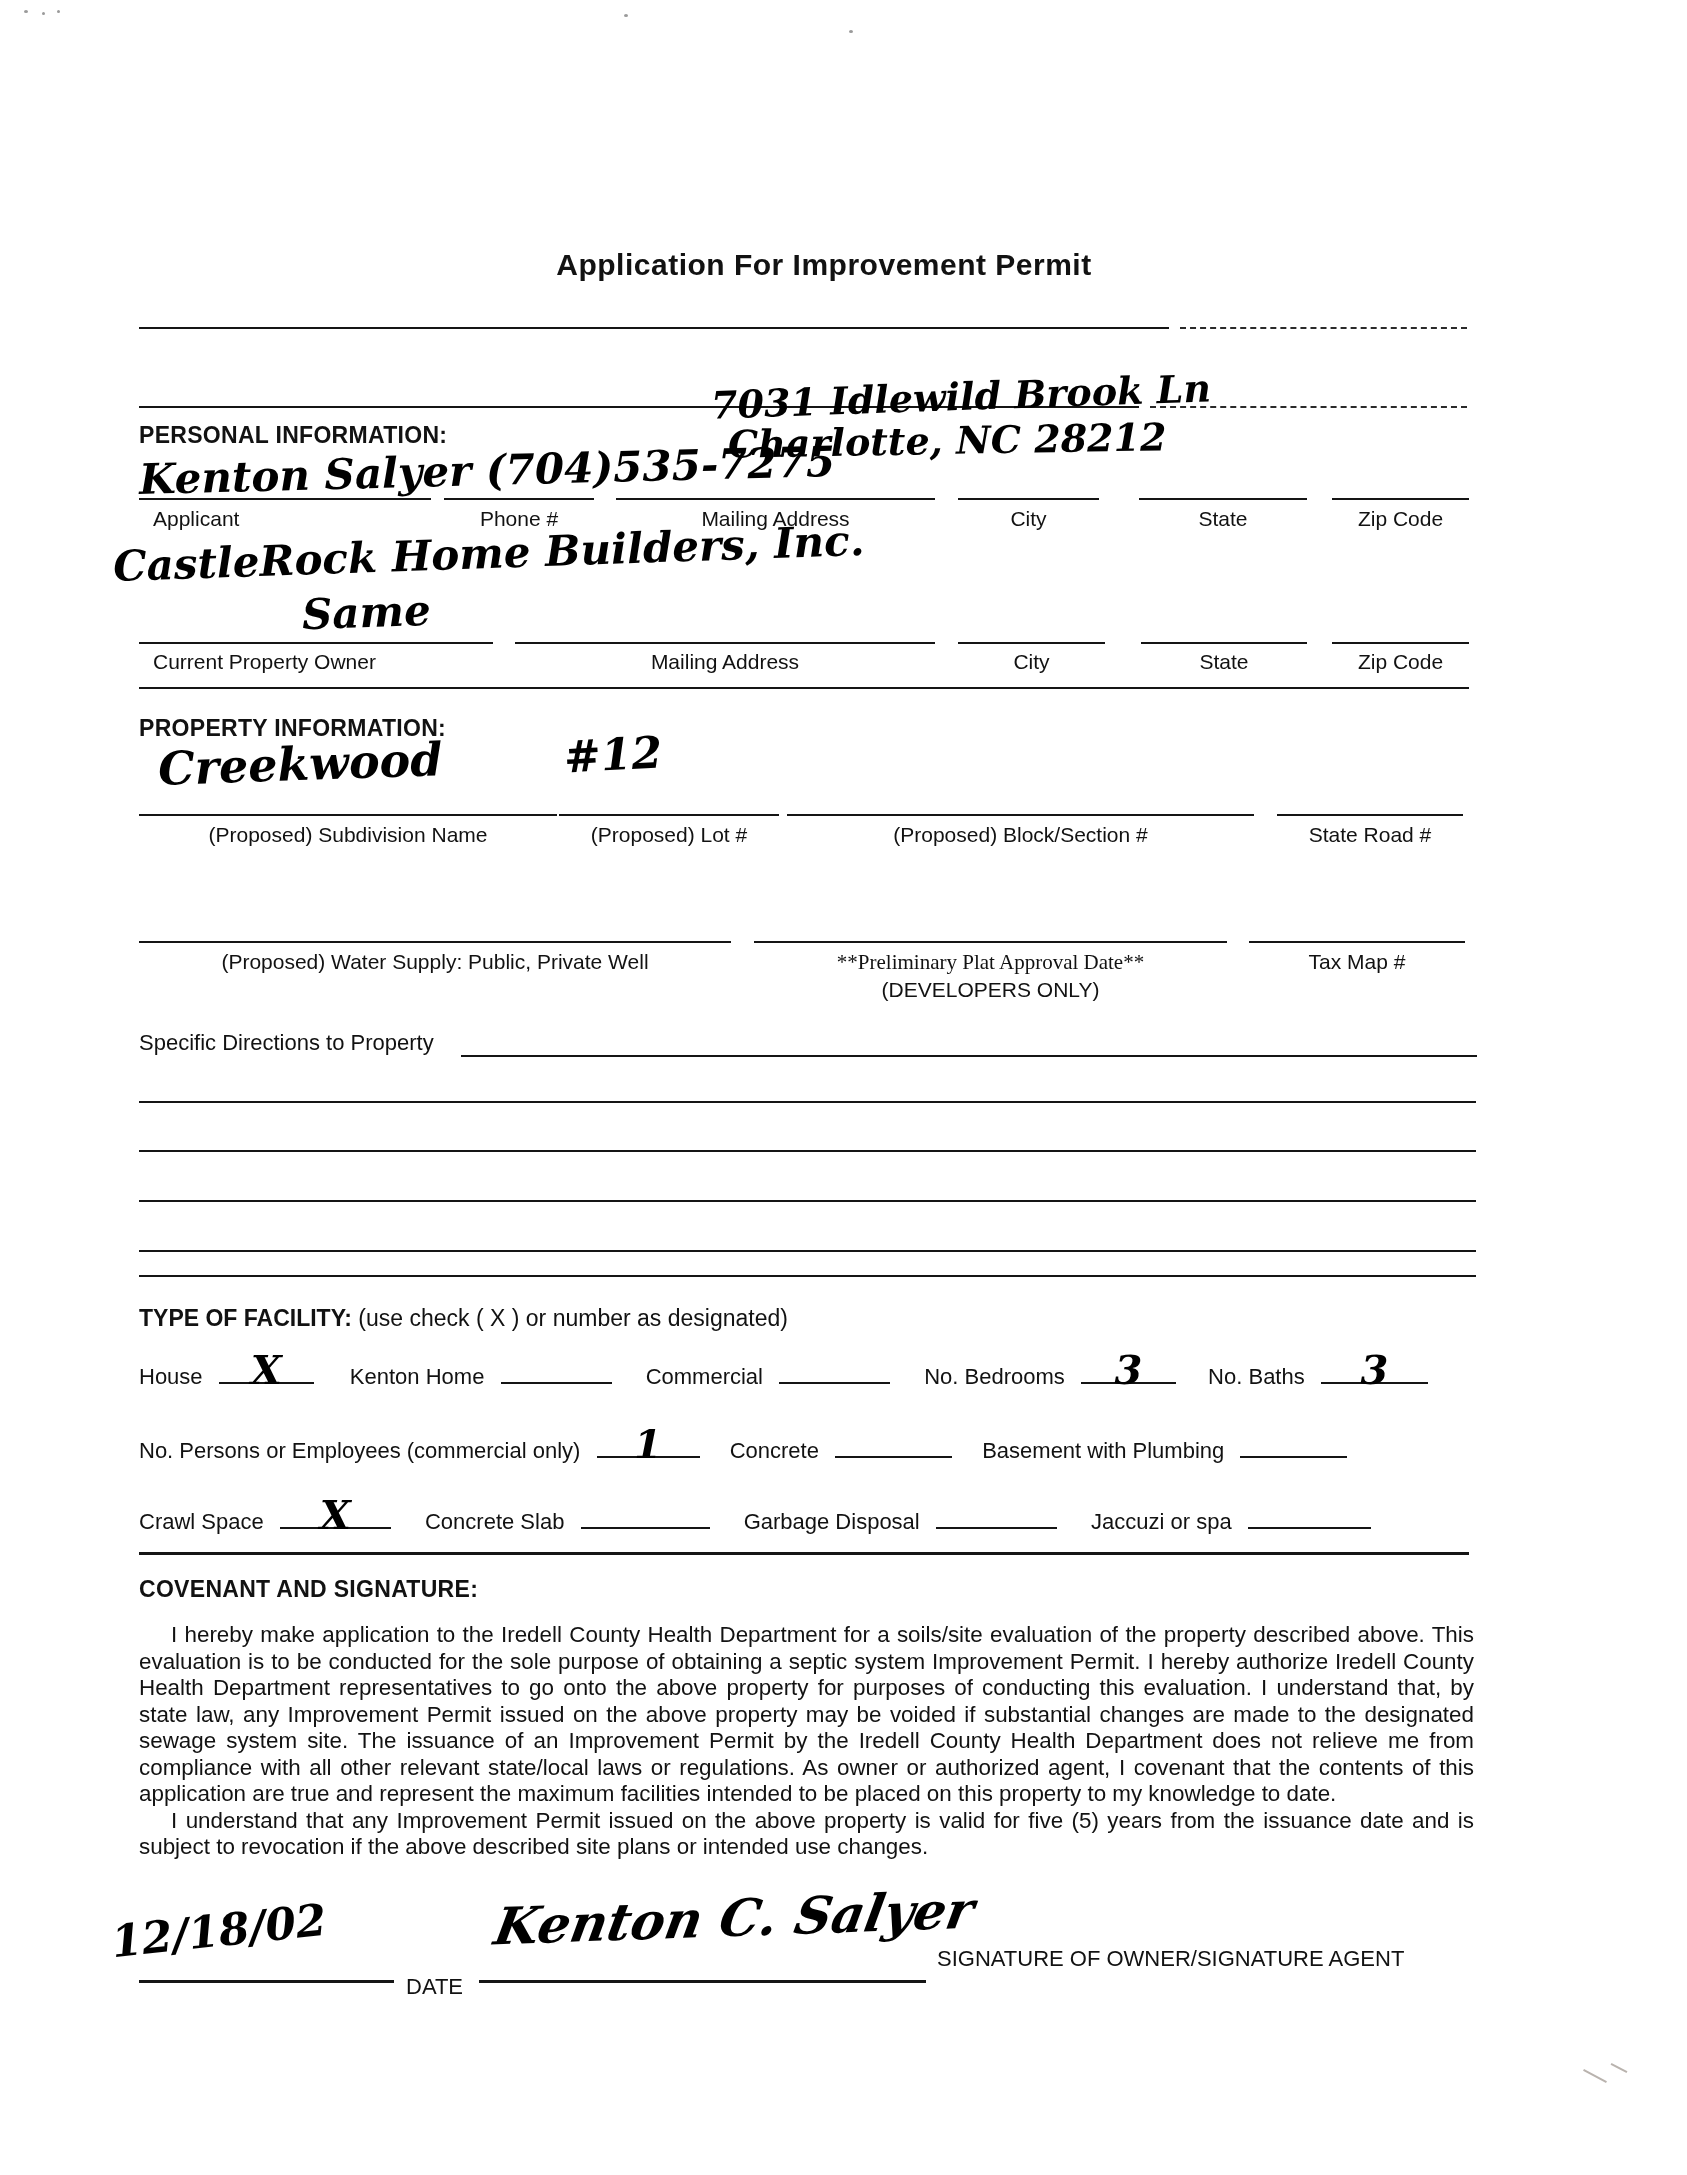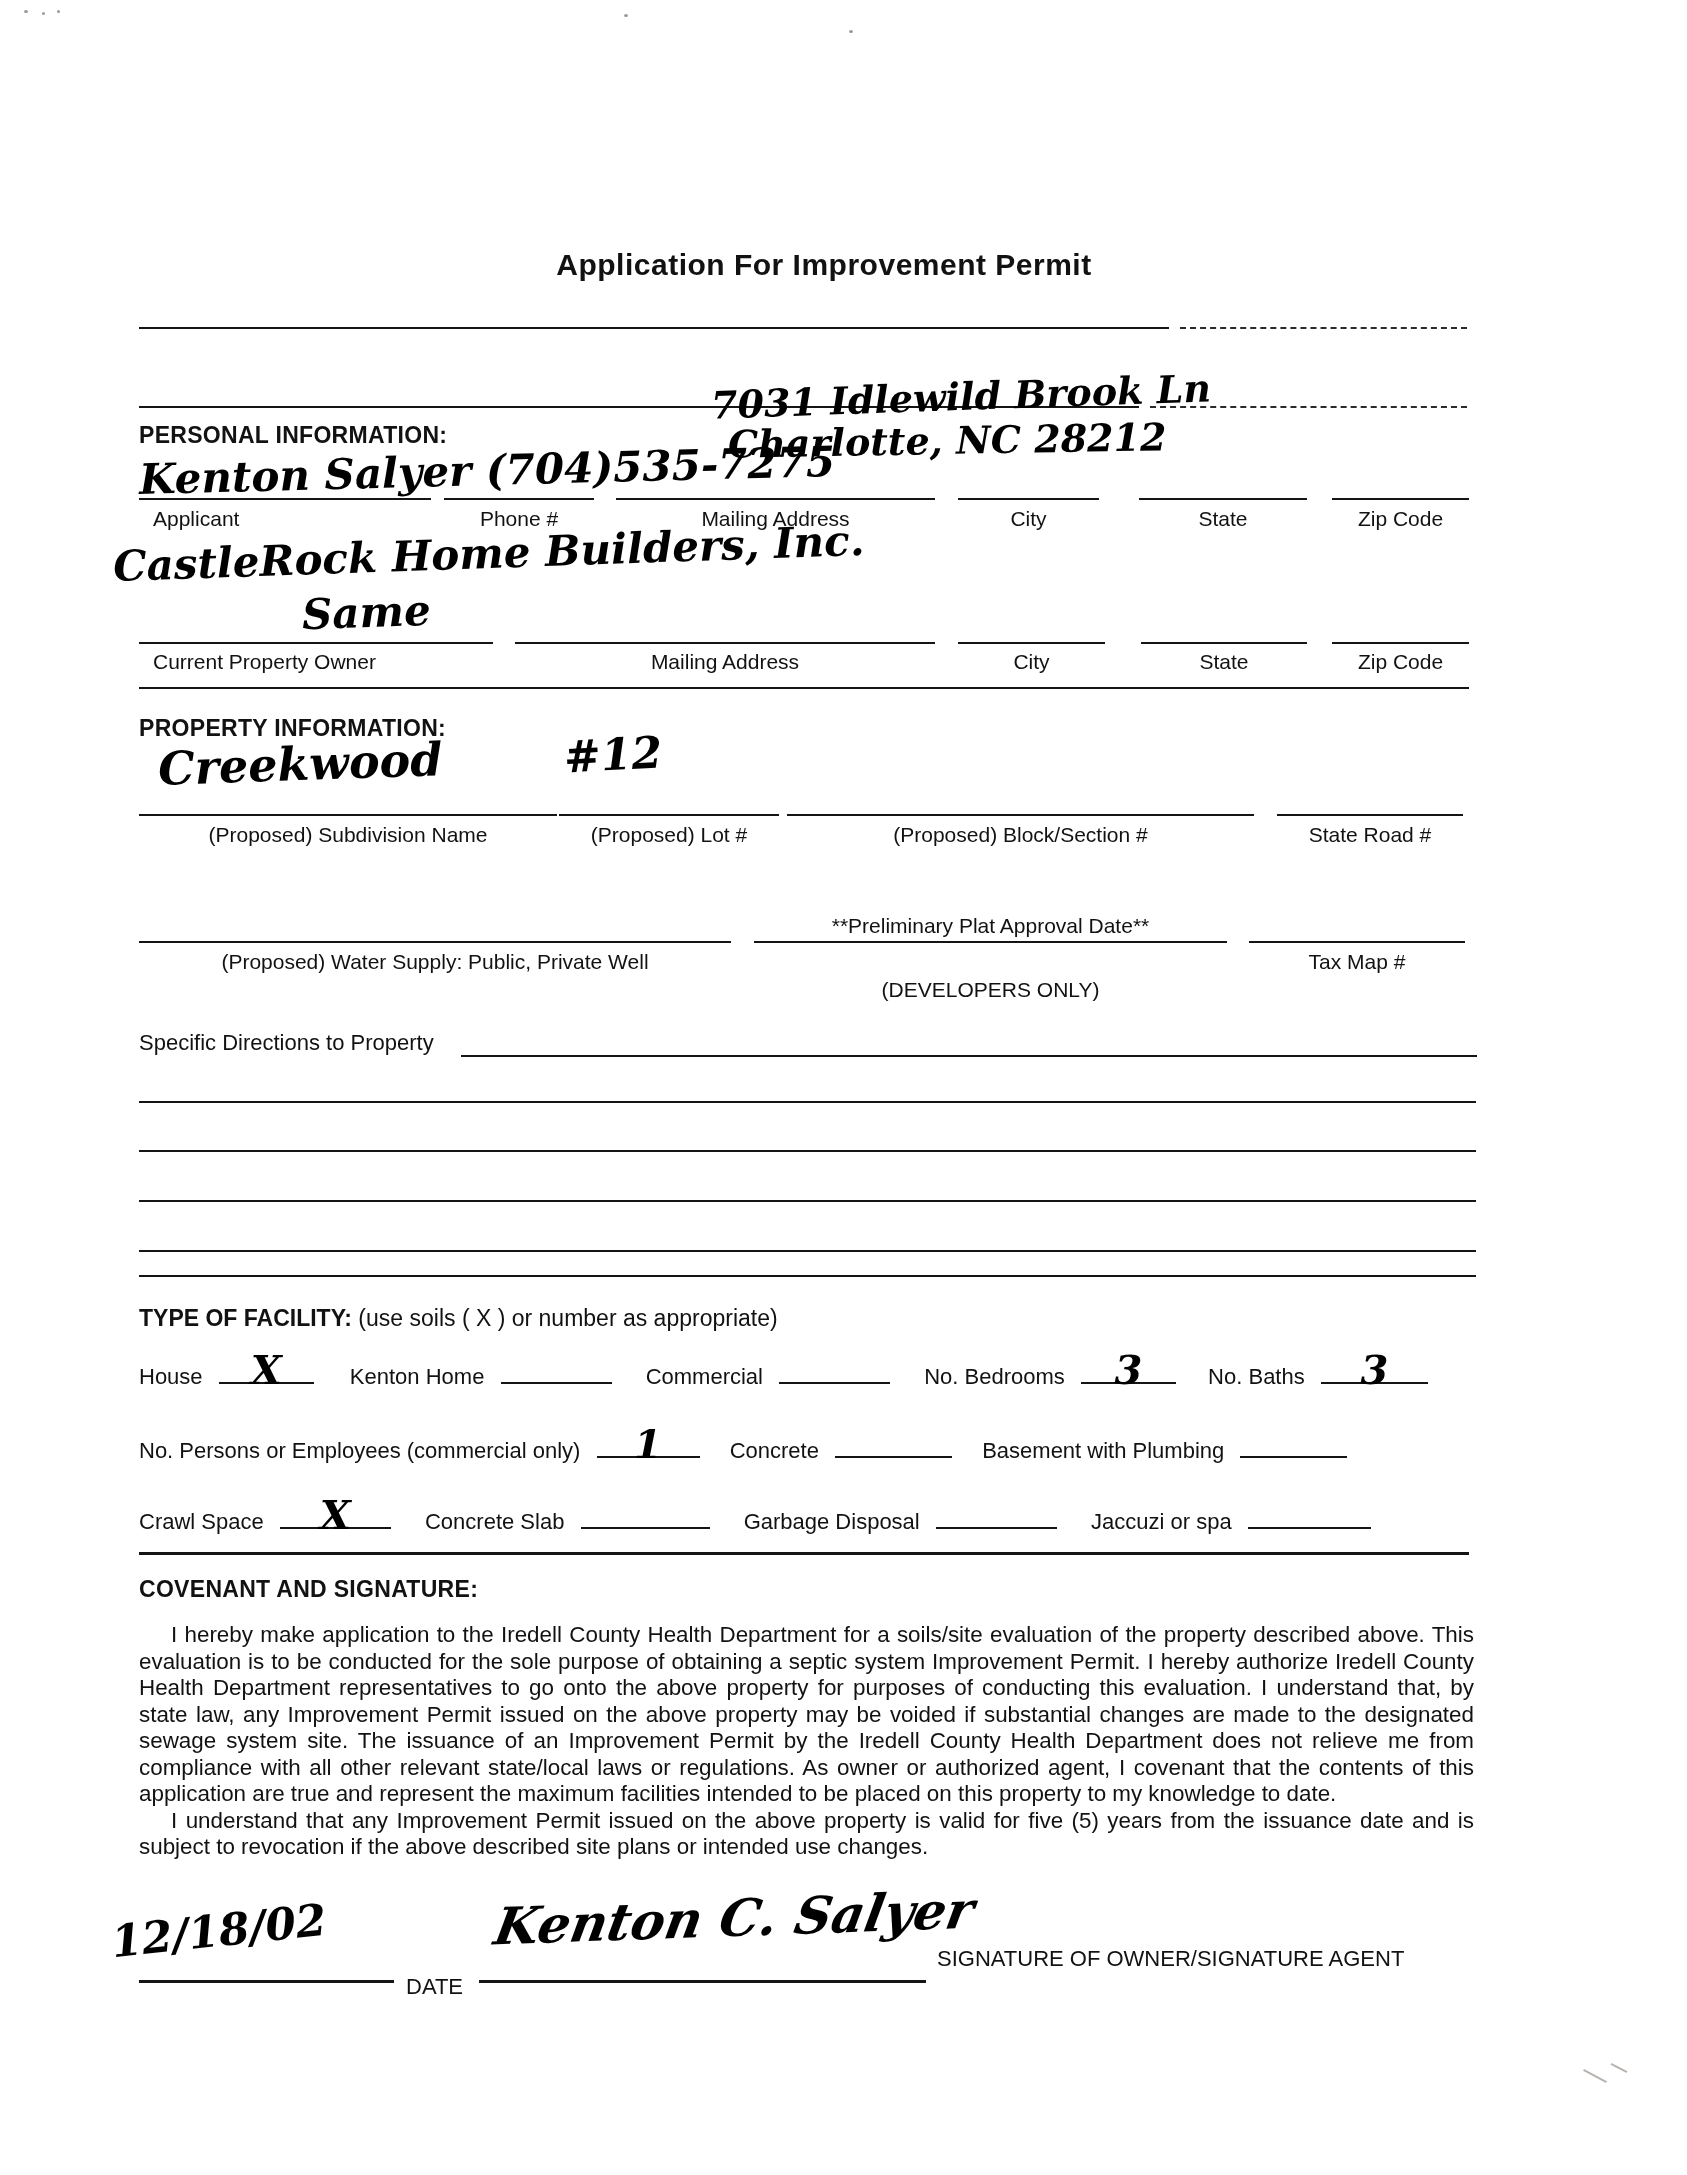--- a/index.html
+++ b/index.html
@@ -108,35 +108,35 @@
   <div class="abs lbl" style="left:139px;top:823px;width:418px;">(Proposed) Subdivision Name</div>
   <div class="abs lbl" style="left:559px;top:823px;width:220px;">(Proposed) Lot #</div>
   <div class="abs lbl" style="left:787px;top:823px;width:467px;">(Proposed) Block/Section #</div>
   <div class="abs lbl" style="left:1277px;top:823px;width:186px;">State Road #</div>
 
   <div class="abs fieldline" style="left:139px;top:941px;width:592px;"></div>
   <div class="abs fieldline" style="left:754px;top:941px;width:473px;"></div>
   <div class="abs fieldline" style="left:1249px;top:941px;width:216px;"></div>
 
   <div class="abs lbl" style="left:139px;top:950px;width:592px;">(Proposed) Water Supply: Public, Private Well</div>
-  <div class="abs lbl" style="left:754px;top:914px;width:473px;">**Preliminary Plat Approval Date**</div>
+  <div class="abs lbl" style="left:754px;top:950px;width:473px;font-family:Liberation Serif, serif;">**Preliminary Plat Approval Date**</div>
   <div class="abs lbl" style="left:754px;top:978px;width:473px;">(DEVELOPERS ONLY)</div>
   <div class="abs lbl" style="left:1249px;top:950px;width:216px;">Tax Map #</div>
 
   <div class="abs" style="left:139px;top:1030px;font-size:22px;">Specific Directions to Property</div>
   <div class="abs fieldline" style="left:461px;top:1055px;width:1016px;"></div>
   <div class="abs fieldline" style="left:139px;top:1101px;width:1337px;"></div>
   <div class="abs fieldline" style="left:139px;top:1150px;width:1337px;"></div>
   <div class="abs fieldline" style="left:139px;top:1200px;width:1337px;"></div>
   <div class="abs fieldline" style="left:139px;top:1250px;width:1337px;"></div>
   <div class="abs fieldline" style="left:139px;top:1275px;width:1337px;"></div>
 
   <div class="abs" style="left:139px;top:1305px;font-size:23px;">
     <b>TYPE OF FACILITY:</b>
-    <span>(use soils ( X ) or number as appropriate)</span>
+    <span>(use check ( X ) or number as designated)</span>
   </div>
 
   <div class="abs frow" style="left:139px;top:1364px;">
     <span class="t">House</span>
     <span class="blank" style="width:95px;margin:0 30px 0 10px;"><span class="hv">X</span></span>
     <span class="t">Kenton Home</span>
     <span class="blank" style="width:111px;margin:0 28px 0 10px;"><span class="hv"></span></span>
     <span class="t">Commercial</span>
     <span class="blank" style="width:111px;margin:0 28px 0 10px;"><span class="hv"></span></span>
     <span class="t">No. Bedrooms</span>

